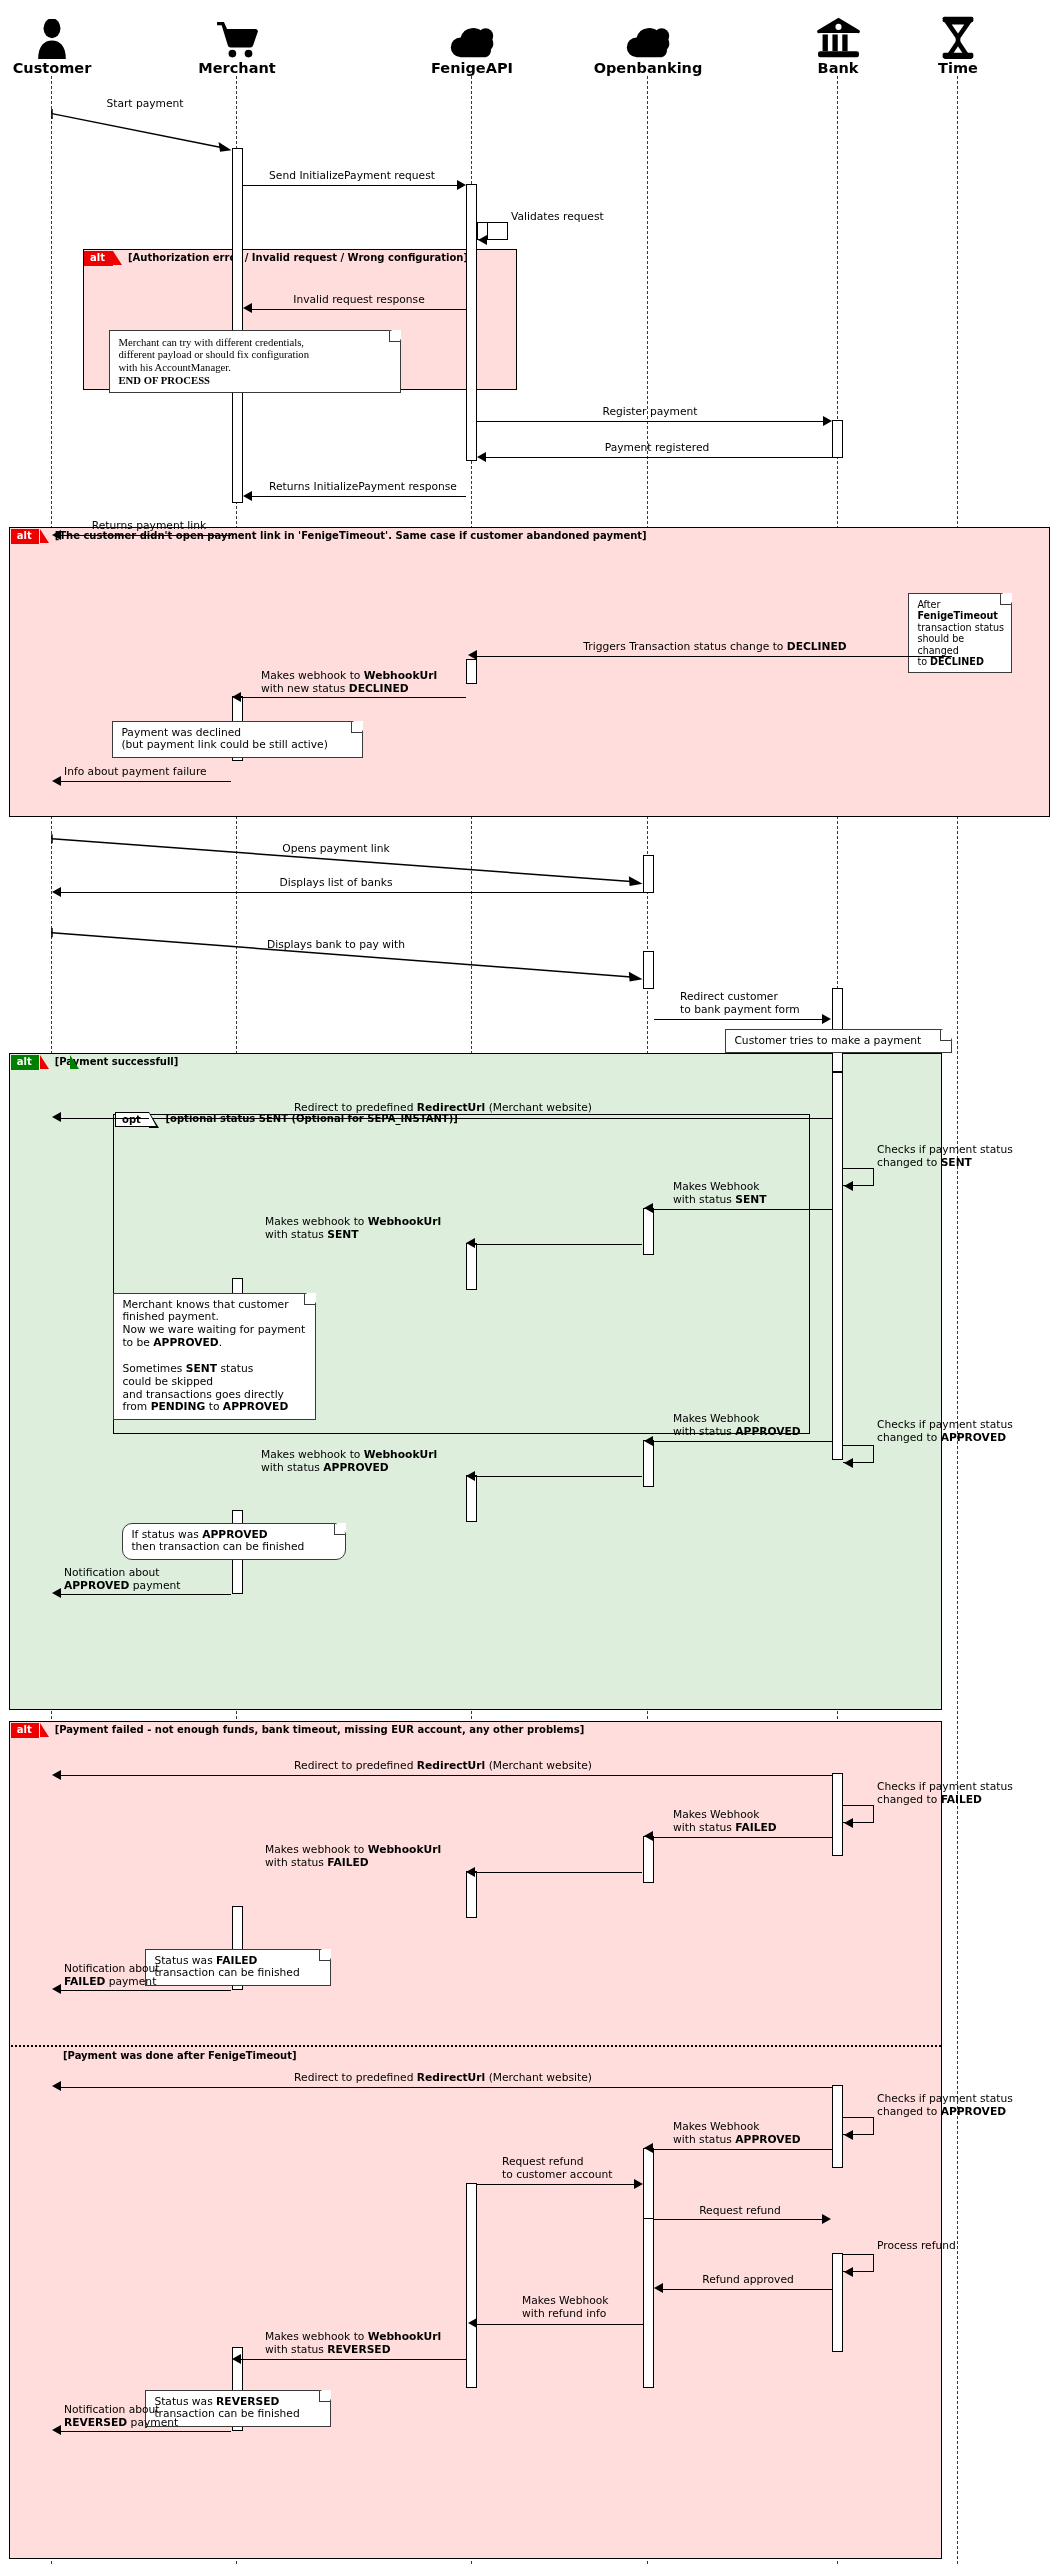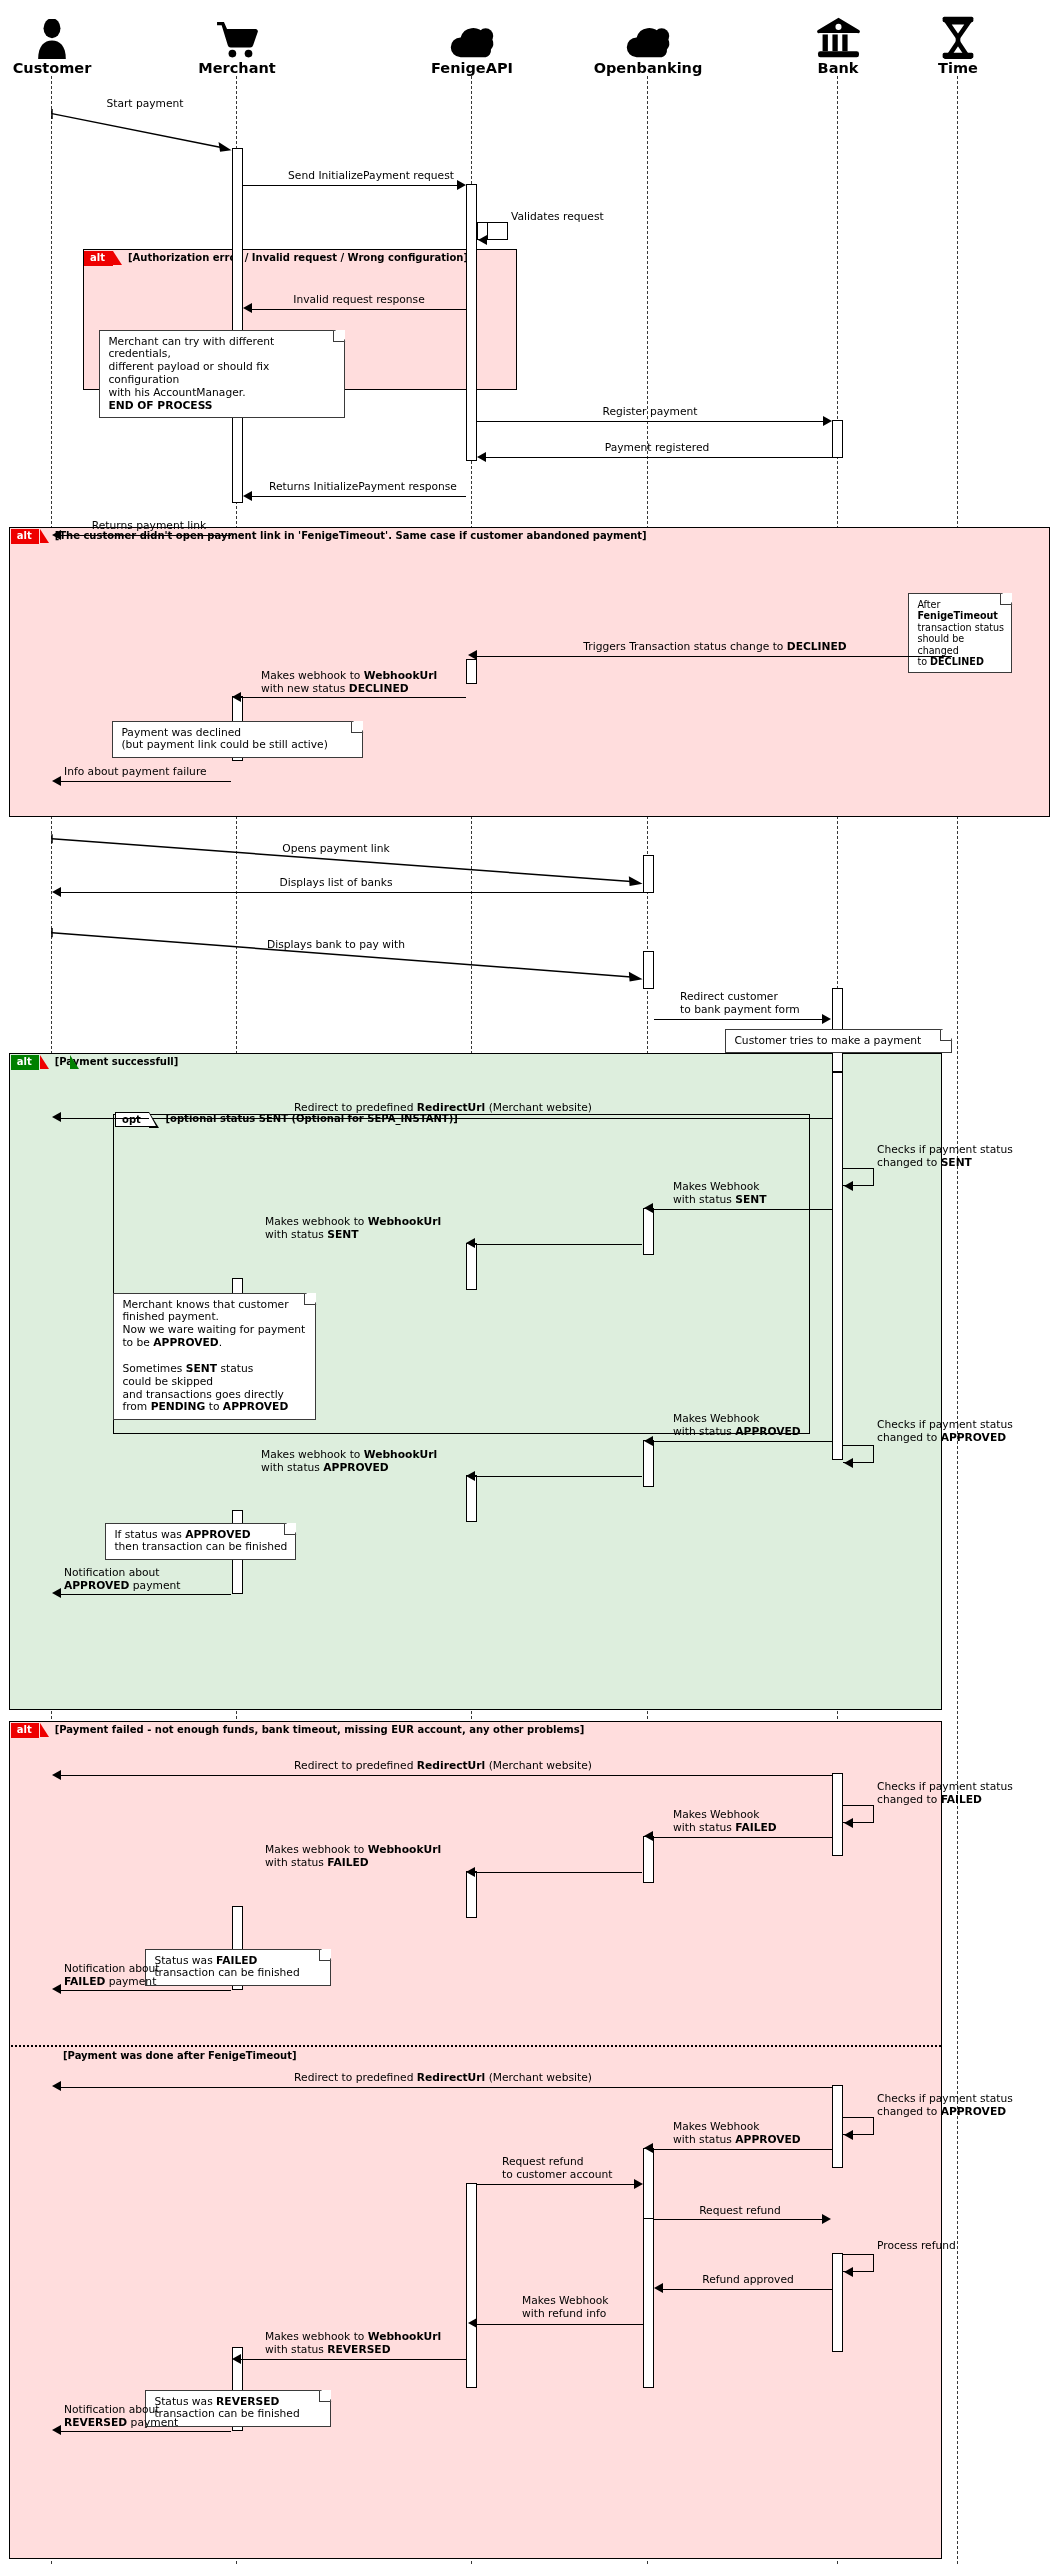--- a/index.html
+++ b/index.html
@@ -215,31 +215,31 @@
 
   <svg class="arrow slant" style="left:0;top:0;width:1059px;height:2576px;pointer-events:none;" viewBox="0 0 1386 3370" width="1059" height="2576">
     <line x1="68" y1="148" x2="288" y2="192" stroke="#000" stroke-width="2"></line>
     <polygon points="303,196 286,185 288,198" fill="#000"></polygon>
     <line x1="68" y1="142" x2="68" y2="155" stroke="#000" stroke-width="2"></line>
   </svg>
   <div class="msg ctr" style="left:145px;top:98px;">Start payment</div>
 
   <div class="arrow" style="left:242px;top:185px;width:216px;"></div>
   <div class="head r" style="left:457px;top:180px;"></div>
-  <div class="msg ctr" style="left:371px;top:170px;">Send InitializePayment request</div>
+  <div class="msg ctr" style="left:352px;top:170px;">Send InitializePayment request</div>
 
   <div class="selfloop" style="left:477px;top:222px;width:31px;height:18.3px;border-left:none;"></div>
   <div class="head l" style="left:478px;top:235px;"></div>
   <div class="msg" style="left:511px;top:211px;">Validates request</div>
 
   <div class="arrow" style="left:252px;top:309px;width:214px;"></div>
   <div class="head l" style="left:243px;top:303px;"></div>
   <div class="msg ctr" style="left:359px;top:294px;">Invalid request response</div>
 
-  <div class="note" style="left:99px;top:330px;width:246px;"><span>Merchant can try with different credentials,<br>different payload or should fix configuration<br>with his AccountManager.<br><b>END OF PROCESS</b></span></div>
+  <div class="note" style="left:109px;top:330px;width:292px;font-family:Liberation Serif, serif;"><span>Merchant can try with different credentials,<br>different payload or should fix configuration<br>with his AccountManager.<br><b>END OF PROCESS</b></span></div>
 
   <div class="arrow" style="left:477px;top:421px;width:348px;"></div>
   <div class="head r" style="left:823px;top:416px;"></div>
   <div class="msg ctr" style="left:650px;top:406px;">Register payment</div>
 
   <div class="arrow" style="left:486px;top:457px;width:346px;"></div>
   <div class="head l" style="left:477px;top:452px;"></div>
   <div class="msg ctr" style="left:657px;top:442px;">Payment registered</div>
 
   <div class="arrow" style="left:252px;top:496px;width:214px;"></div>
@@ -313,21 +313,21 @@
   <div class="msg" style="left:877px;top:1419px;">Checks if payment status<br>changed to <b>APPROVED</b></div>
 
   <div class="arrow" style="left:654px;top:1441px;width:179px;"></div>
   <div class="head l" style="left:644px;top:1436px;"></div>
   <div class="msg" style="left:673px;top:1413px;">Makes Webhook<br>with status <b>APPROVED</b></div>
 
   <div class="arrow" style="left:475px;top:1476px;width:167px;"></div>
   <div class="head l" style="left:466px;top:1471px;"></div>
   <div class="msg" style="left:261px;top:1449px;">Makes webhook to <b>WebhookUrl</b><br>with status <b>APPROVED</b></div>
 
-  <div class="note" style="left:105px;top:1523px;width:191px;"><span>If status was <b>APPROVED</b><br>then transaction can be finished</span></div>
+  <div class="note" style="left:122px;top:1523px;width:224px;border-radius:10px;"><span>If status was <b>APPROVED</b><br>then transaction can be finished</span></div>
 
   <div class="arrow" style="left:61px;top:1594px;width:170px;"></div>
   <div class="head l" style="left:52px;top:1588px;"></div>
   <div class="msg" style="left:64px;top:1567px;">Notification about<br><b>APPROVED</b> payment</div>
 
   <div class="arrow" style="left:61px;top:1775px;width:771px;"></div>
   <div class="head l" style="left:52px;top:1770px;"></div>
   <div class="msg ctr" style="left:443px;top:1760px;">Redirect to predefined <b>RedirectUrl</b> (Merchant website)</div>
 
   <div class="selfloop" style="left:843px;top:1805px;width:31px;height:18.3px;"></div>

